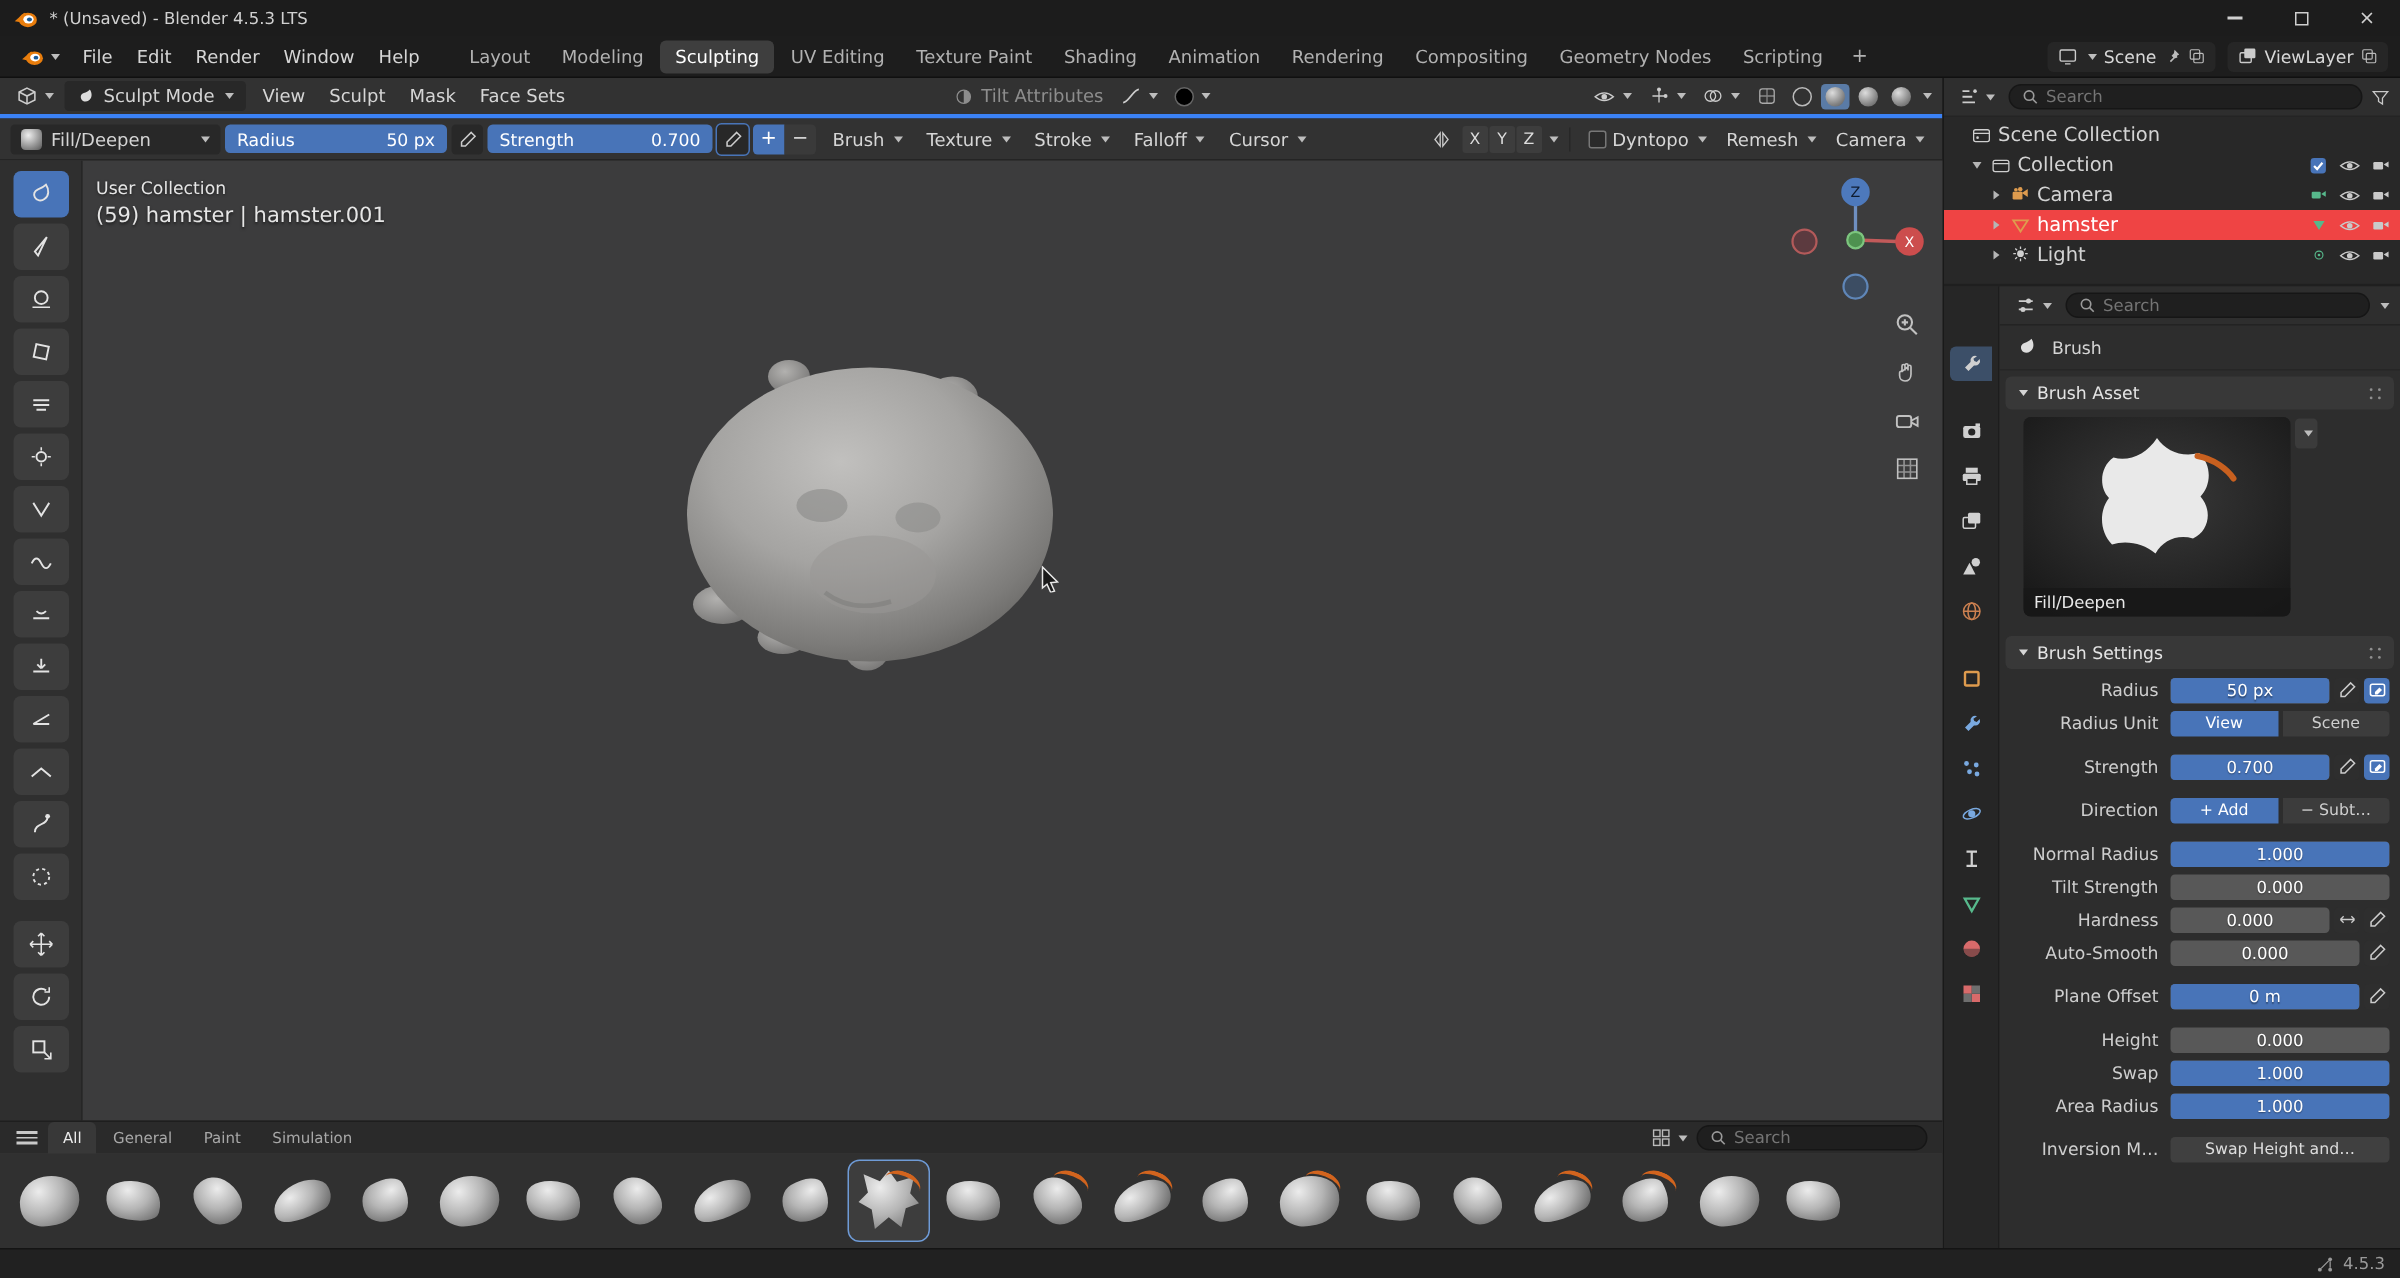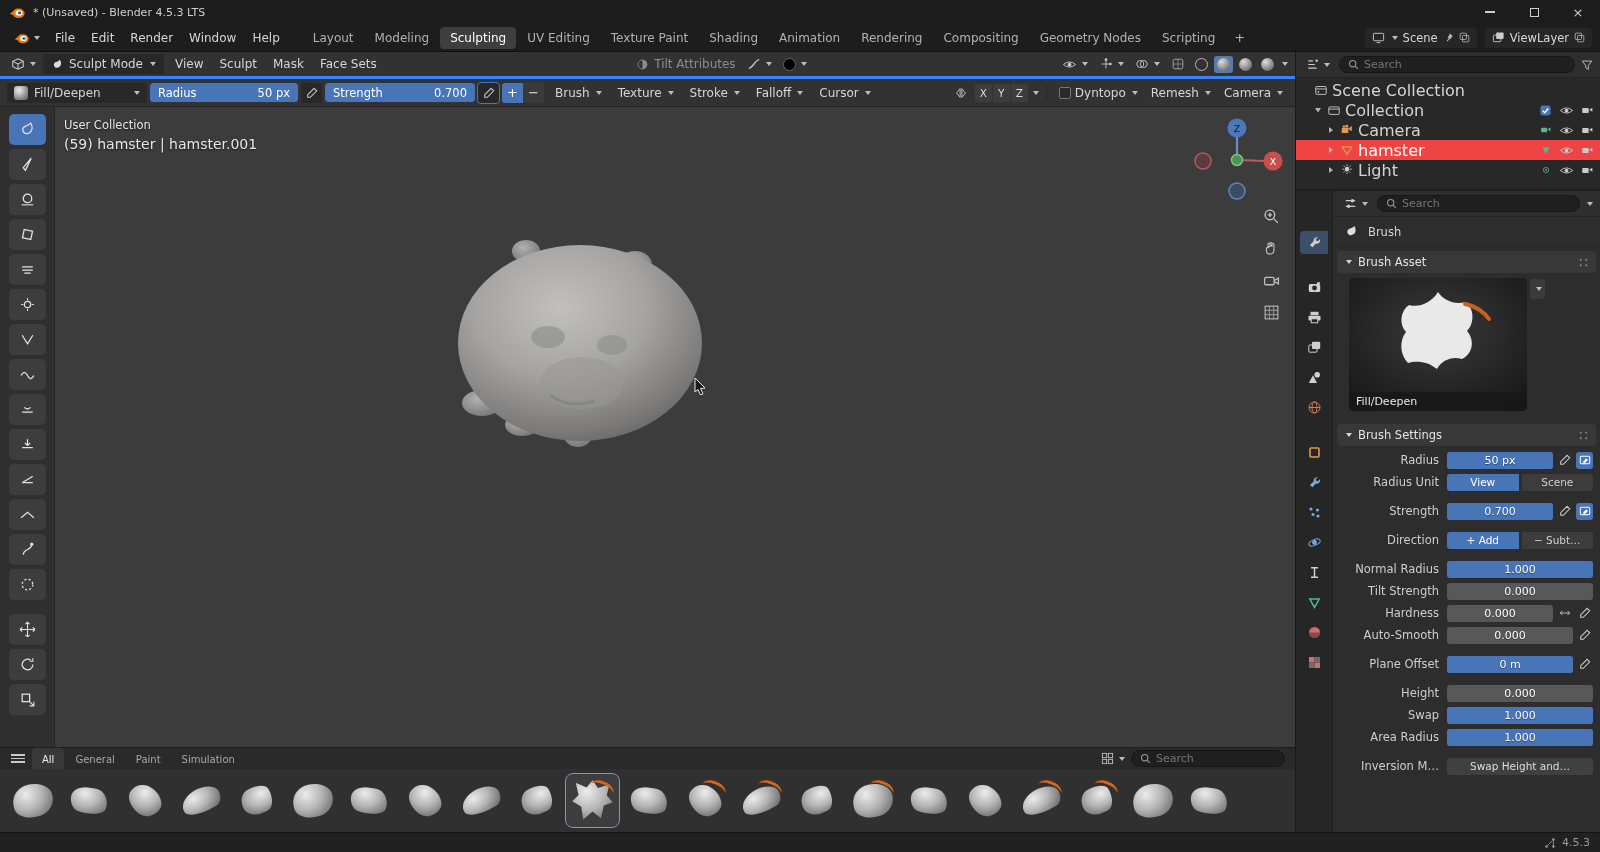--- a/index.html
+++ b/index.html
@@ -90,21 +90,21 @@
 .bx{clip-path:polygon(50% 2%,63% 20%,90% 12%,84% 38%,98% 54%,77% 62%,70% 92%,50% 76%,28% 95%,23% 64%,2% 52%,17% 37%,10% 8%,36% 19%);width:42px;height:42px;transform:none;border-radius:0}
 .arc{position:absolute;top:7px;right:5px;width:25px;height:17px;border-top:3px solid #d2641e;border-radius:50%;transform:rotate(22deg)}
 
 .right-col{width:305px;flex:0 0 auto;display:flex;flex-direction:column;background:#2d2d2d;border-left:1px solid #191919;min-height:0}
 .outliner{height:139px;flex:0 0 auto;display:flex;flex-direction:column;border-bottom:2px solid #1f1f1f}
 .out-header{height:26px;background:#2e2e2e;border-bottom:1px solid #242424;display:flex;align-items:center;gap:5px;padding:0 6px}
 .out-rows{flex:1;background:#282828;padding-top:2px;overflow:hidden}
 .orow{height:20px;display:flex;align-items:center;gap:4px;padding-right:6px}
 .orow.sel{background:#ef4444}
 .oarrow{width:10px;display:flex;justify-content:center}
-.olabel{font-size:16px;color:#d4d4d4;white-space:nowrap}
+.olabel{font-size:13px;color:#d4d4d4;white-space:nowrap}
 .orow.sel .olabel{color:#fff}
 .oright{margin-left:auto;display:flex;align-items:center;gap:7px}
 
 .properties{flex:1;display:flex;min-height:0}
 .ptabs{width:37px;background:#262626;border-right:1px solid #1d1d1d;display:flex;flex-direction:column;align-items:center;padding-top:40px;gap:7px;overflow:hidden}
 .ptab{width:28px;height:23px;border-radius:4px 0 0 4px;display:flex;align-items:center;justify-content:center;flex:0 0 auto}
 .ptab.active{background:#3c4f68}
 .ptab-gap{height:8px;flex:0 0 auto}
 .pcontent{flex:1;display:flex;flex-direction:column;min-width:0;background:#2d2d2d;overflow:hidden}
 .prop-header{height:26px;background:#2e2e2e;border-bottom:1px solid #232323;display:flex;align-items:center;gap:5px;padding:0 7px}

